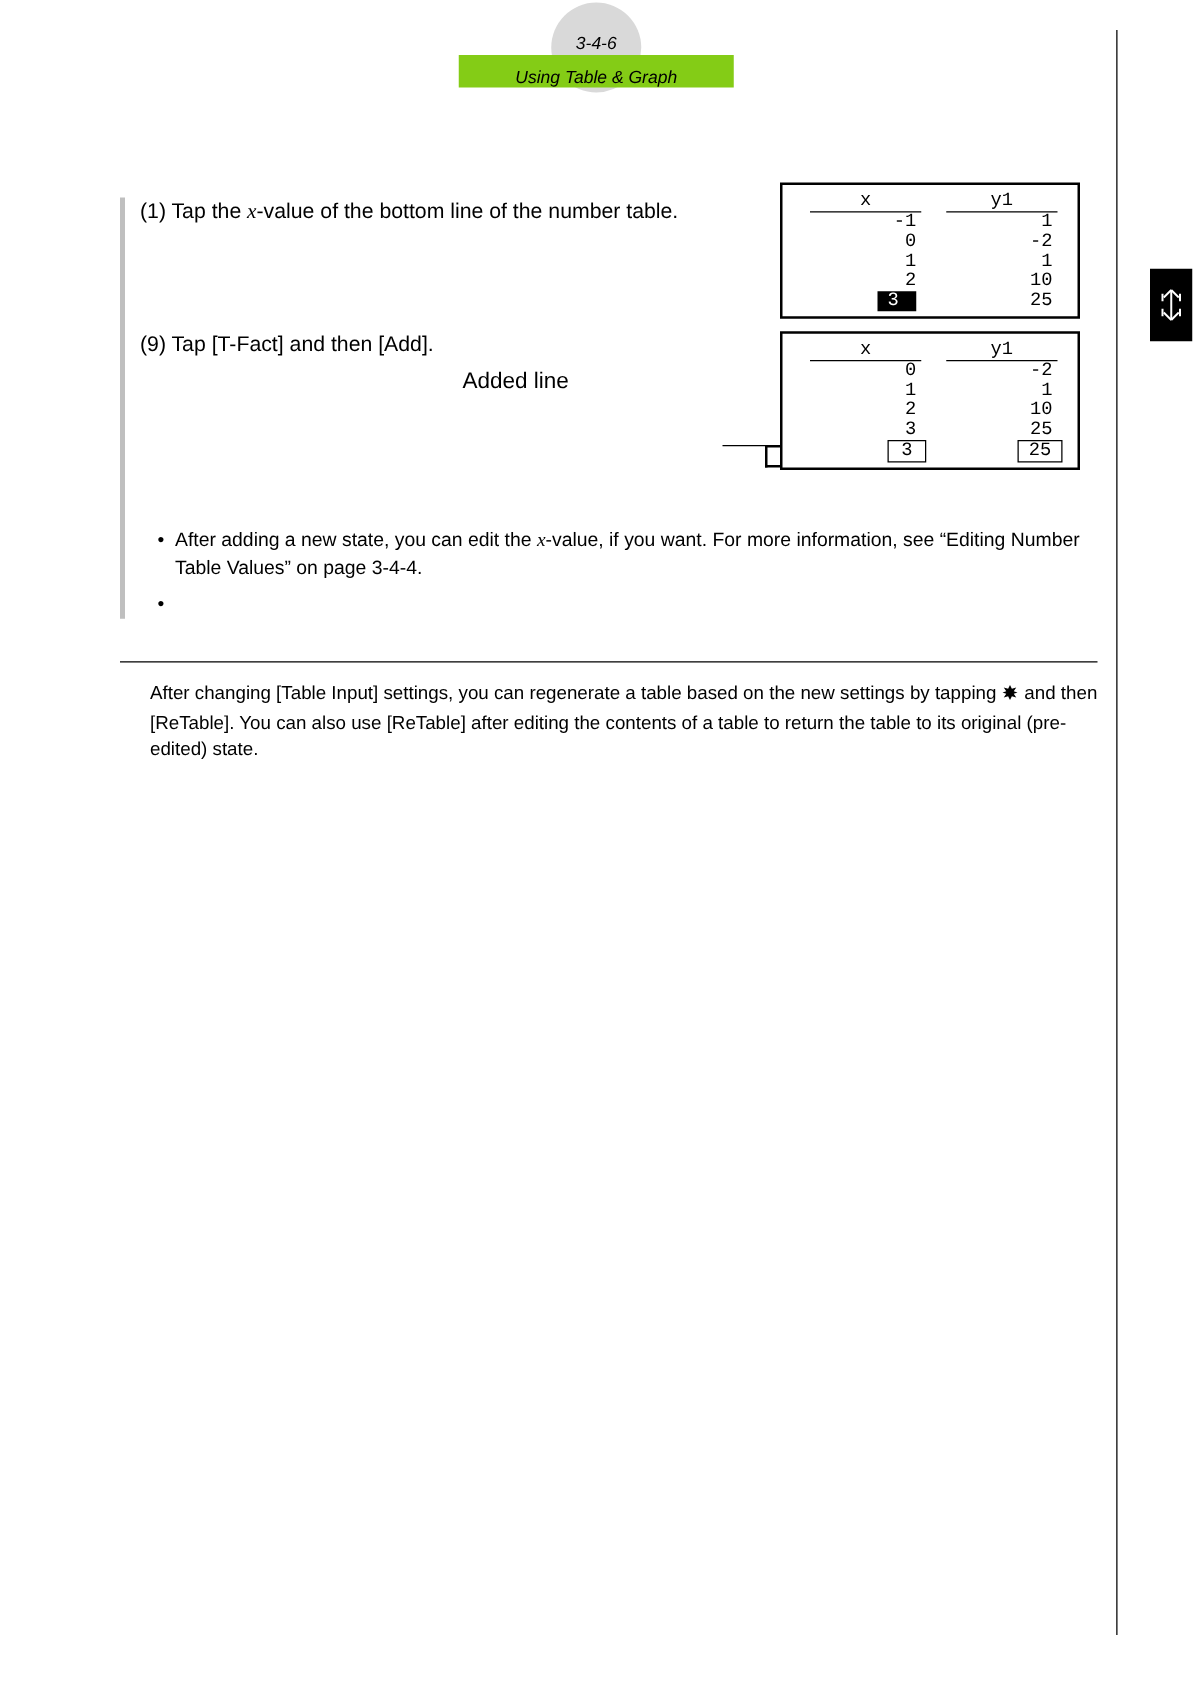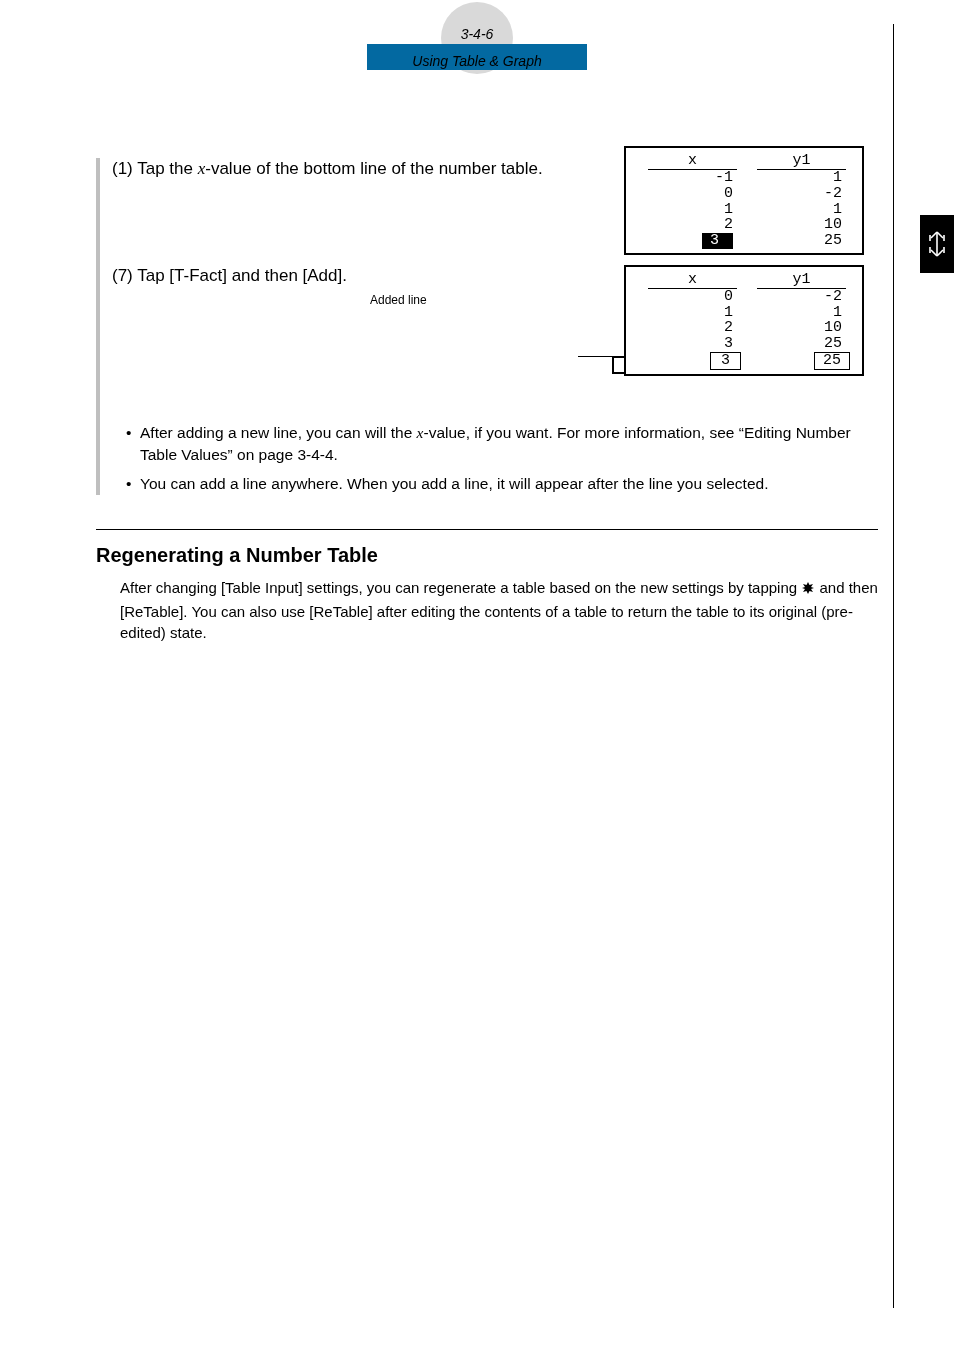--- a/index.html
+++ b/index.html
@@ -11,21 +11,21 @@
     position: absolute; left: 0; right: 0; top: 20px; text-align: center;
   }
   .badge {
     position: relative; display: inline-block; width: 220px;
   }
   .badge-circle {
     position: absolute; left: 50%; top: -18px; transform: translateX(-50%);
     width: 72px; height: 72px; border-radius: 50%; background: #d9d9d9; z-index: 1;
   }
   .badge-bar {
-    position: relative; z-index: 2; display: block; background: #0369a1;
+    position: relative; z-index: 2; display: block; background: #84cc16;
     height: 26px; line-height: 26px; border-radius: 0;
   }
   .badge-num {
     position: relative; z-index: 3; font-style: italic; font-size: 14px;
     display: block; margin-top: 6px; margin-bottom: 2px;
   }
   .badge-title {
     position: relative; z-index: 3; font-style: italic; font-size: 14px;
     display: block; padding: 4px 0 6px 0;
   }
@@ -48,21 +48,21 @@
   .step-row { display: flex; align-items: flex-start; margin-top: 8px; position: relative; }
   .step-text { font-size: 17px; line-height: 1.35; }
   .step-text .x-ital { font-style: italic; font-family: 'Times New Roman', serif; }
 
   .step1 { margin-top: 6px; }
   .step1 .step-text { max-width: 460px; }
 
   .step2 { margin-top: 84px; }
   .caption {
     position: absolute; left: 258px; top: 28px; width: 210px;
-    font-size: 12px; line-height: 1.3;
+    font-size: 18px; line-height: 1.3;
   }
 
   .leader1 {
     position: absolute; left: 466px; top: 91px; width: 46px; height: 1px; border-top: 1px solid #000;
   }
 
   .tbl1 { position: absolute; left: 512px; top: -12px; }
   .tbl2 { position: absolute; left: 512px; top: 0; }
 
   .calc-table { border: 2px solid #000; padding: 4px 6px 4px 12px; background: #fff; width: 240px; }
@@ -168,21 +168,21 @@
               <div class="row">
                   <span><span class="hl">3</span></span>
                   <span>25</span>
                 </div>
             </div>
           </div>
         </div>
       </div>
 
       <div class="step-row step2" style="position:relative;">
-        <div class="step-text">(7) Tap [T-Fact] and then [Add].</div>
+        <div class="step-text">(9) Tap [T-Fact] and then [Add].</div>
         <div class="caption">
           <div>Added line</div>
         </div>
         <div class="leader1"></div>
         <div class="tbl2">
           <div class="tbl-b-outer">
             <div class="calc-table tbl-b">
               <div class="hdr">
                   <span>x</span>
                   <span>y1</span>
@@ -216,34 +216,32 @@
             </div>
             <div class="tbl-b-tab"></div>
           </div>
         </div>
       </div>
 
       <div class="notes">
         <div class="note-item">
           <span class="nb">•</span>
           <span>
-            <span>After adding a new line, you can will the </span><span class="x-ital">x</span><span>-value, if you want. For more information, see “Editing Number Table Values” on page 3-4-4.</span>
+            <span>After adding a new state, you can edit the </span><span class="x-ital">x</span><span>-value, if you want. For more information, see “Editing Number Table Values” on page 3-4-4.</span>
           </span>
         </div>
         <div class="note-item">
           <span class="nb">•</span>
-          <span>You can add a line anywhere. When you add a line, it will appear after the line you selected.</span>
         </div>
       </div>
 
     </div>
 
     <hr class="hr">
 
-    <div class="h2">Regenerating a Number Table</div>
     <p class="body-p">
       <span>After changing [Table Input] settings, you can regenerate a table based on the new settings by tapping </span><span class="maple"><svg width="14" height="14" viewBox="0 0 14 14">
             <path d="M7 1 L8.5 4 L12 3 L10 6 L13 7 L10 8 L12 11 L8.5 10 L7 13 L5.5 10 L2 11 L4 8 L1 7 L4 6 L2 3 L5.5 4 Z" fill="#000"></path>
           </svg></span><span> and then [ReTable]. You can also use [ReTable] after editing the contents of a table to return the table to its original (pre-edited) state.</span>
     </p>
 
   </div>
 
 
 </div>

